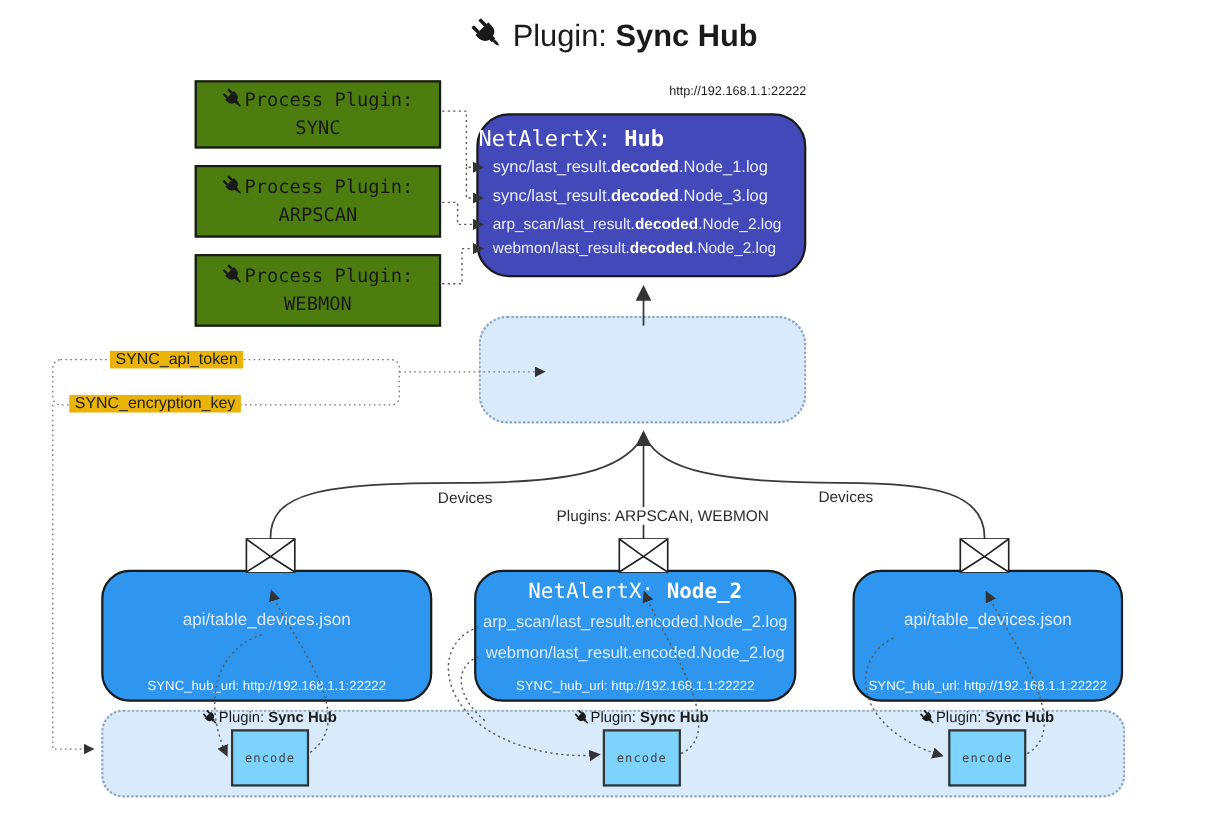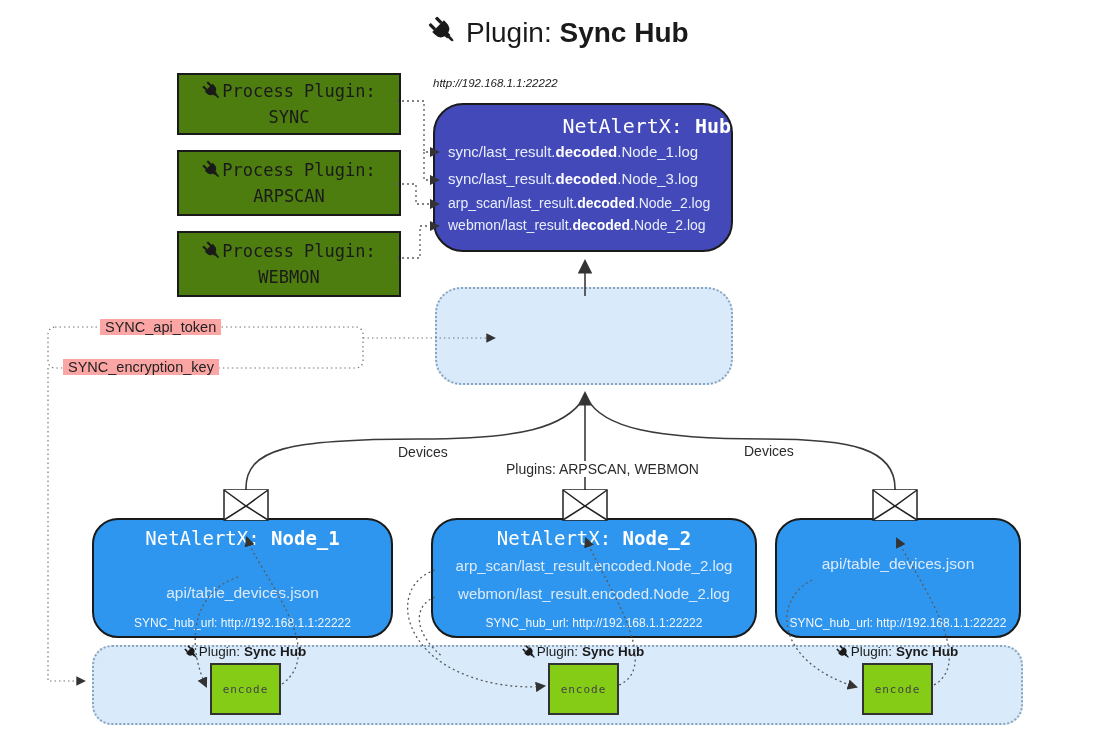--- a/index.html
+++ b/index.html
@@ -11,59 +11,59 @@
   #title .bold{font-weight:700;}
   .plug-icon{display:inline-block;vertical-align:-4px;color:#1a1a1a;}
   
   .proc-box{left:177px;width:220px;height:58px;background:#4d7c0f;border:2px solid #1a1a1a;
             font-family:"DejaVu Sans Mono",monospace;font-size:17px;color:#1a1a1a;
             display:flex;flex-direction:column;justify-content:center;align-items:center;line-height:26px;}
   .proc-box .l1{white-space:nowrap;}
   
   #hub{left:433px;top:103px;width:300px;height:149px;background:var(--hub-bg,#4349b8);
        border:2px solid #1a1a1a;border-radius:30px;box-sizing:border-box;color:#fff;}
-  #hub-title{margin-top:9px;text-align:right;font-family:"DejaVu Sans Mono",monospace;font-size:20px;}
+  #hub-title{margin-top:9px;text-align:left;font-family:"DejaVu Sans Mono",monospace;font-size:20px;}
   #hub-title .bold{font-weight:700;}
   .hub-line{padding-left:13px;white-space:nowrap;color:#e9eefb;}
   .hub-line .bold{font-weight:700;color:#fff;}
   .hub-l12{font-size:15px;height:27px;line-height:27px;}
   .hub-l34{font-size:14px;height:22px;line-height:22px;}
-  #hub-url{left:433px;top:77px;width:300px;text-align:left;font-size:11.5px;color:#1a1a1a;font-style:italic;}
+  #hub-url{left:433px;top:77px;width:300px;text-align:right;font-size:11.5px;color:#1a1a1a;}
   
   #decode-wrap{left:435px;top:287px;width:298px;height:98px;background:var(--band-bg,#d9eafb);
                border:2px dotted var(--band-border,#8ba4bb);border-radius:26px;box-sizing:border-box;}
   #decode-box{left:505px;top:296px;width:162px;height:82px;background:#fff;border:2px solid #222;
               box-sizing:border-box;display:flex;align-items:center;justify-content:center;
               font-family:"DejaVu Sans Mono",monospace;font-size:16px;letter-spacing:3px;color:#222;}
   
-  .secret-label{font-size:14.5px;color:#222;background:#fca5a5;padding:0 5px;white-space:nowrap;}
+  .secret-label{font-size:14.5px;color:#222;background:#eab308;padding:0 5px;white-space:nowrap;}
   #secret-token{left:100px;top:319px;}
   #secret-key{left:63px;top:359px;}
   
   .edge-label{font-size:14px;color:#2b2b2b;background:#fff;padding:0 6px;white-space:nowrap;}
   #lbl-dev-left{left:392px;top:444px;}
   #lbl-dev-right{left:738px;top:443px;}
   #lbl-plugins{left:500px;top:461px;text-align:center;}
   
   .node{top:518px;height:120px;background:var(--node-bg,#2e96ee);border:2px solid #1a1a1a;
         border-radius:26px;box-sizing:border-box;color:#fff;overflow:hidden;}
   #node1{left:92px;width:301px;}
-  #node2{left:431px;width:326px;}
+  #node2{left:431px;width:293px;}
   #node3{left:775px;width:246px;}
   .node-title{margin-top:7px;text-align:center;font-family:"DejaVu Sans Mono",monospace;font-size:19px;white-space:nowrap;}
   .node-title .bold{font-weight:700;}
   .node-line{text-align:center;font-size:15px;color:#ddeafb;white-space:nowrap;}
   #node1 .node-line,#node3 .node-line{margin-top:35px;font-size:15.5px;}
   #node2 .node-line{margin-top:8px;}
   #node2 .node-line + .node-line{margin-top:11px;}
   .node-url{position:absolute;left:0;bottom:6px;width:100%;text-align:center;font-size:12px;color:#f2f7fd;white-space:nowrap;}
   
   #band{left:92px;top:645px;width:931px;height:80px;background:var(--band-bg,#d9eafb);
         border:2px dotted var(--band-border,#8ba4bb);border-radius:20px;box-sizing:border-box;}
-  .enc-box{top:663px;width:71px;height:52px;background:#84cc16;border:2px solid #333;box-sizing:border-box;
+  .enc-box{top:663px;width:71px;height:52px;background:#7dd3fc;border:2px solid #333;box-sizing:border-box;
            display:flex;align-items:center;justify-content:center;
            font-family:"DejaVu Sans Mono",monospace;font-size:11px;letter-spacing:1px;color:#444;}
   #enc1{left:210px;} #enc2{left:548px;} #enc3{left:862px;}
   .enc-label{top:644px;width:200px;text-align:center;font-size:13.5px;color:#1a1a1a;white-space:nowrap;}
   .enc-label .bold{font-weight:700;}
   #enc-lbl1{left:145px;} #enc-lbl2{left:483px;} #enc-lbl3{left:797px;}
   
   #overlay{left:0;top:0;pointer-events:none;}
   .solid{stroke:#3a3a3a;stroke-width:1.6;fill:none;}
   .dot{stroke:#5a5a5a;stroke-width:1.3;fill:none;stroke-dasharray:2 3;}
@@ -119,21 +119,20 @@
     <div id="hub-title"><span>NetAlertX: </span><span class="bold">Hub</span></div>
     <div class="hub-line hub-l12"><span>sync/last_result.</span><span class="bold">decoded</span><span>.Node_1.log</span></div>
     <div class="hub-line hub-l12"><span>sync/last_result.</span><span class="bold">decoded</span><span>.Node_3.log</span></div>
     <div class="hub-line hub-l34"><span>arp_scan/last_result.</span><span class="bold">decoded</span><span>.Node_2.log</span></div>
     <div class="hub-line hub-l34"><span>webmon/last_result.</span><span class="bold">decoded</span><span>.Node_2.log</span></div>
   </div>
 
   <div class="abs" id="decode-wrap"></div>
 
   <div class="abs node" id="node1">
-    <div class="node-title"><span>NetAlertX: </span><span class="bold">Node_1</span></div>
     <div class="node-line">api/table_devices.json</div>
     <div class="node-url">SYNC_hub_url: http://192.168.1.1:22222</div>
   </div>
   <div class="abs node" id="node2">
     <div class="node-title"><span>NetAlertX: </span><span class="bold">Node_2</span></div>
     <div class="node-line">arp_scan/last_result.encoded.Node_2.log</div>
     <div class="node-line">webmon/last_result.encoded.Node_2.log</div>
     <div class="node-url">SYNC_hub_url: http://192.168.1.1:22222</div>
   </div>
   <div class="abs node" id="node3">

